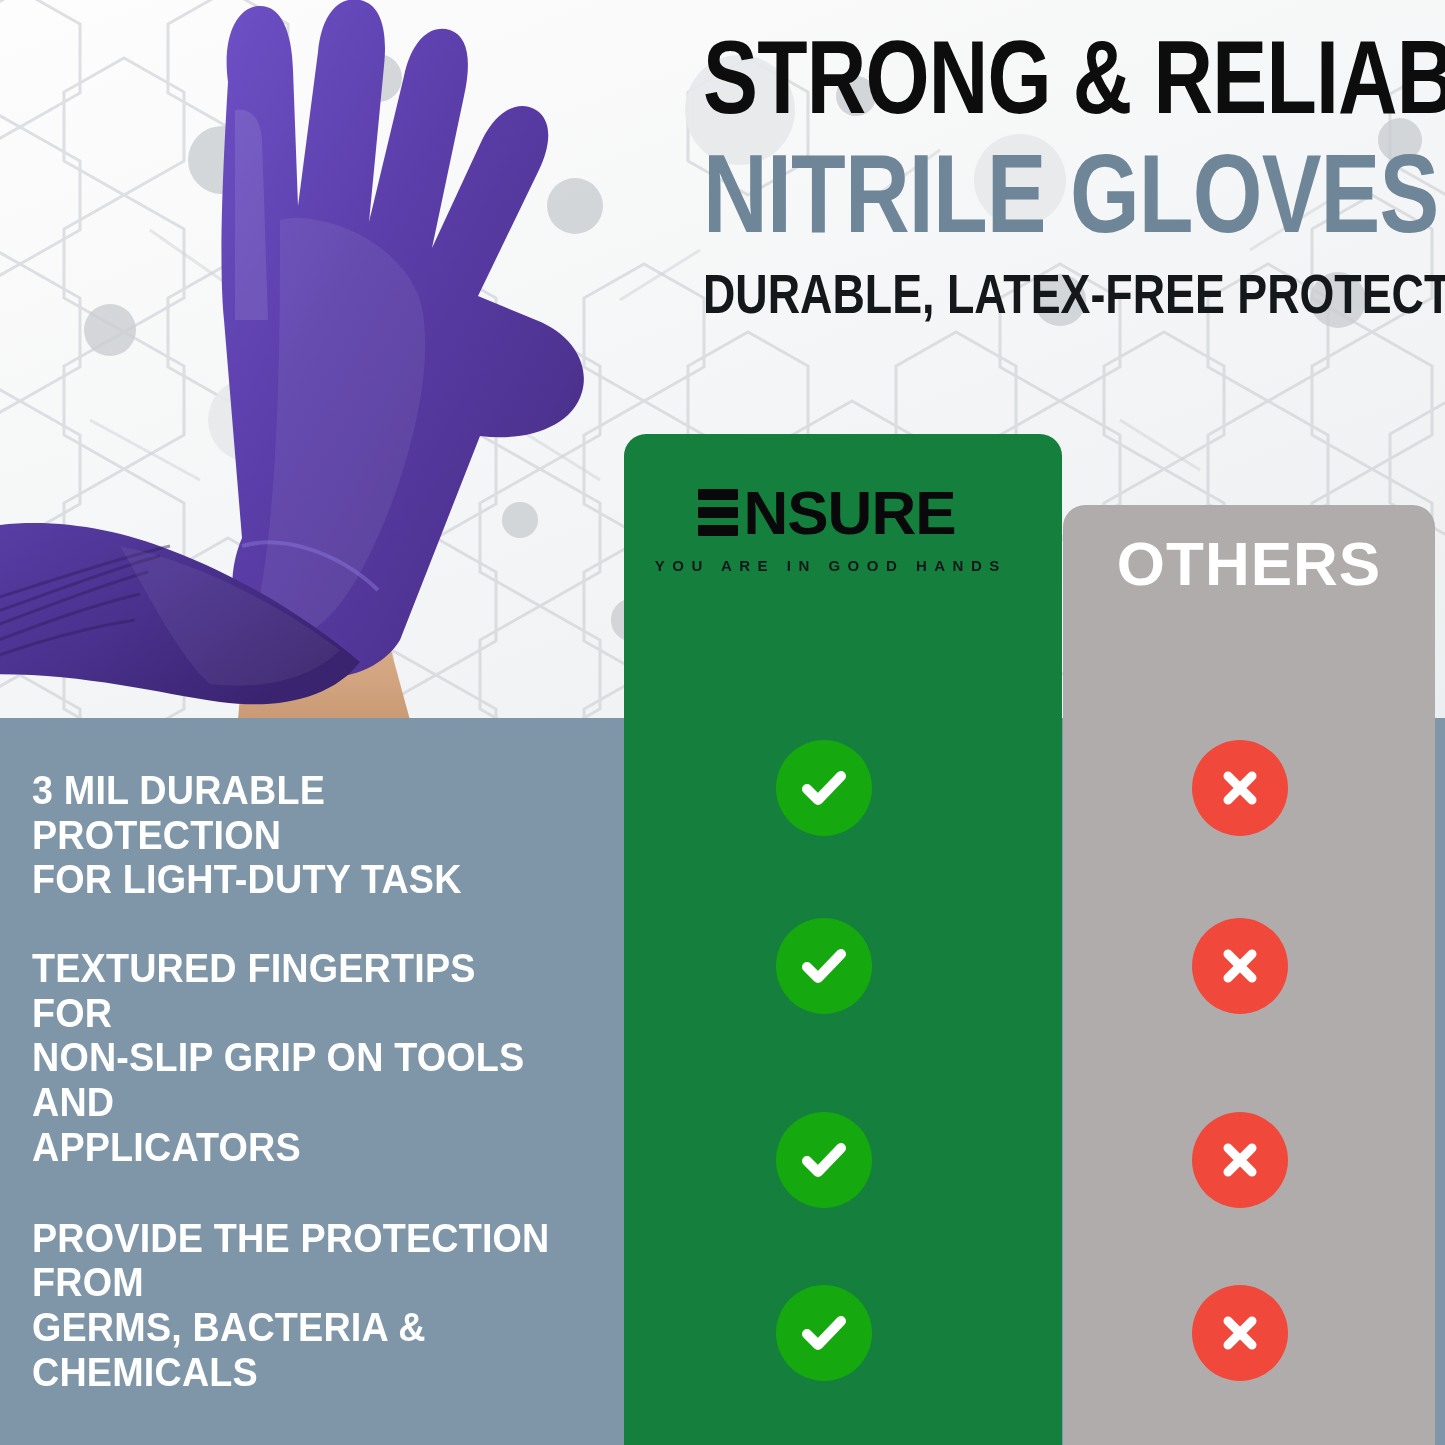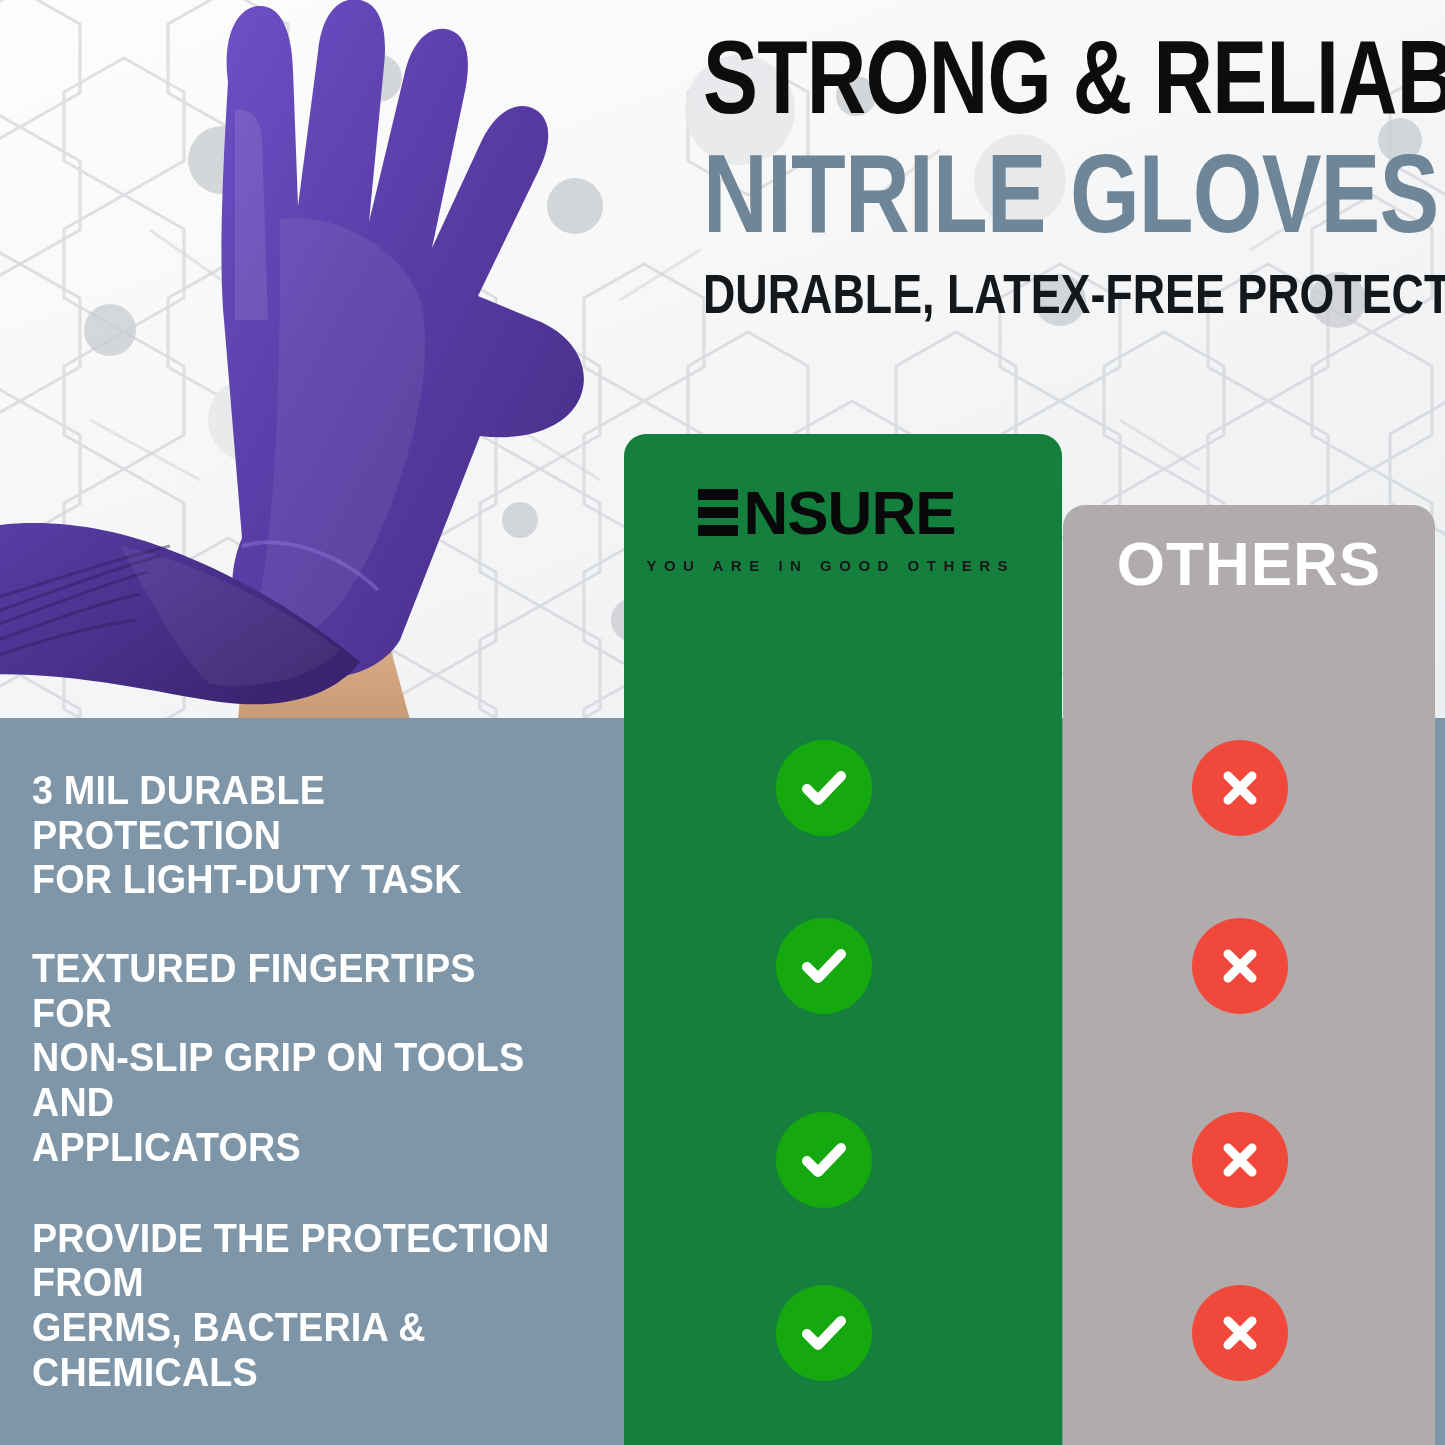--- a/index.html
+++ b/index.html
@@ -322,21 +322,21 @@
   <div class="col col-ensure">
     <div class="logo-wrap">
       <div class="logo-mark">
         <span class="logo-e-bars">
           <i></i>
             <i></i>
             <i></i>
         </span>
         <span class="logo-text">NSURE</span>
       </div>
-      <div class="logo-tagline">YOU ARE IN GOOD OTHERS</div>
+      <div class="logo-tagline">YOU ARE IN GOOD HANDS</div>
     </div>
   </div>
 
   <div class="col col-others">
     <div class="others-title">OTHERS</div>
   </div>
 
   <div class="mark mark-yes yes-x row-y0">
     <svg width="56" height="56" viewBox="0 0 56 56">
         <path d="M11 29 L22 40 L45 16" fill="none" stroke="#ffffff" stroke-width="10" stroke-linecap="round" stroke-linejoin="round"></path>

